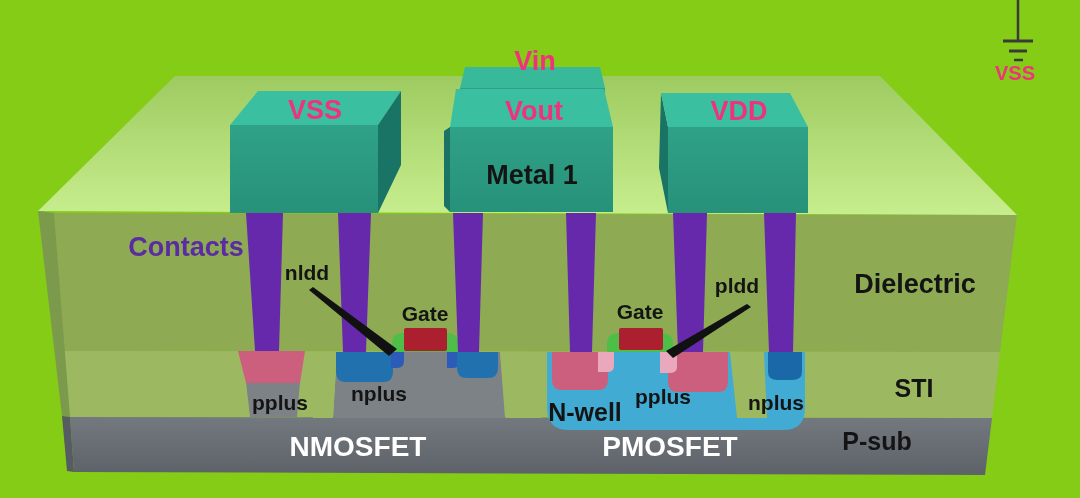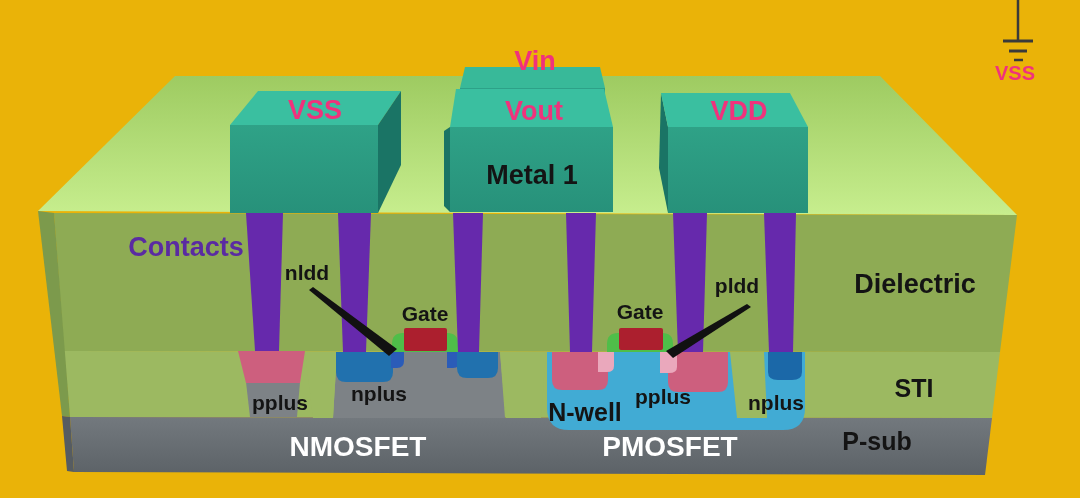--- a/index.html
+++ b/index.html
@@ -1,16 +1,16 @@
 <!DOCTYPE html>
 <html><head>
 <meta charset="utf-8">
 <style>
   html,body{margin:0;padding:0;background:#ffffff;}
-  .stage{width:1080px;height:498px;position:relative;background:#eab308;overflow:hidden;
+  .stage{width:1080px;height:498px;position:relative;background:#84cc16;overflow:hidden;
          font-family:"Liberation Sans",sans-serif;}
   svg{display:block;}
   text{font-family:"Liberation Sans","DejaVu Sans",sans-serif;text-anchor:middle;}
   .t-pink{font-size:27px;font-weight:700;}
   .t-big{font-size:27px;font-weight:600;}
   .t-contacts{font-size:27px;font-weight:700;}
   .t-layer{font-size:25px;font-weight:600;}
   .t-small{font-size:21px;font-weight:600;}
   .t-mos{font-size:28px;font-weight:700;}
   .t-gnd{font-size:20px;font-weight:600;}

